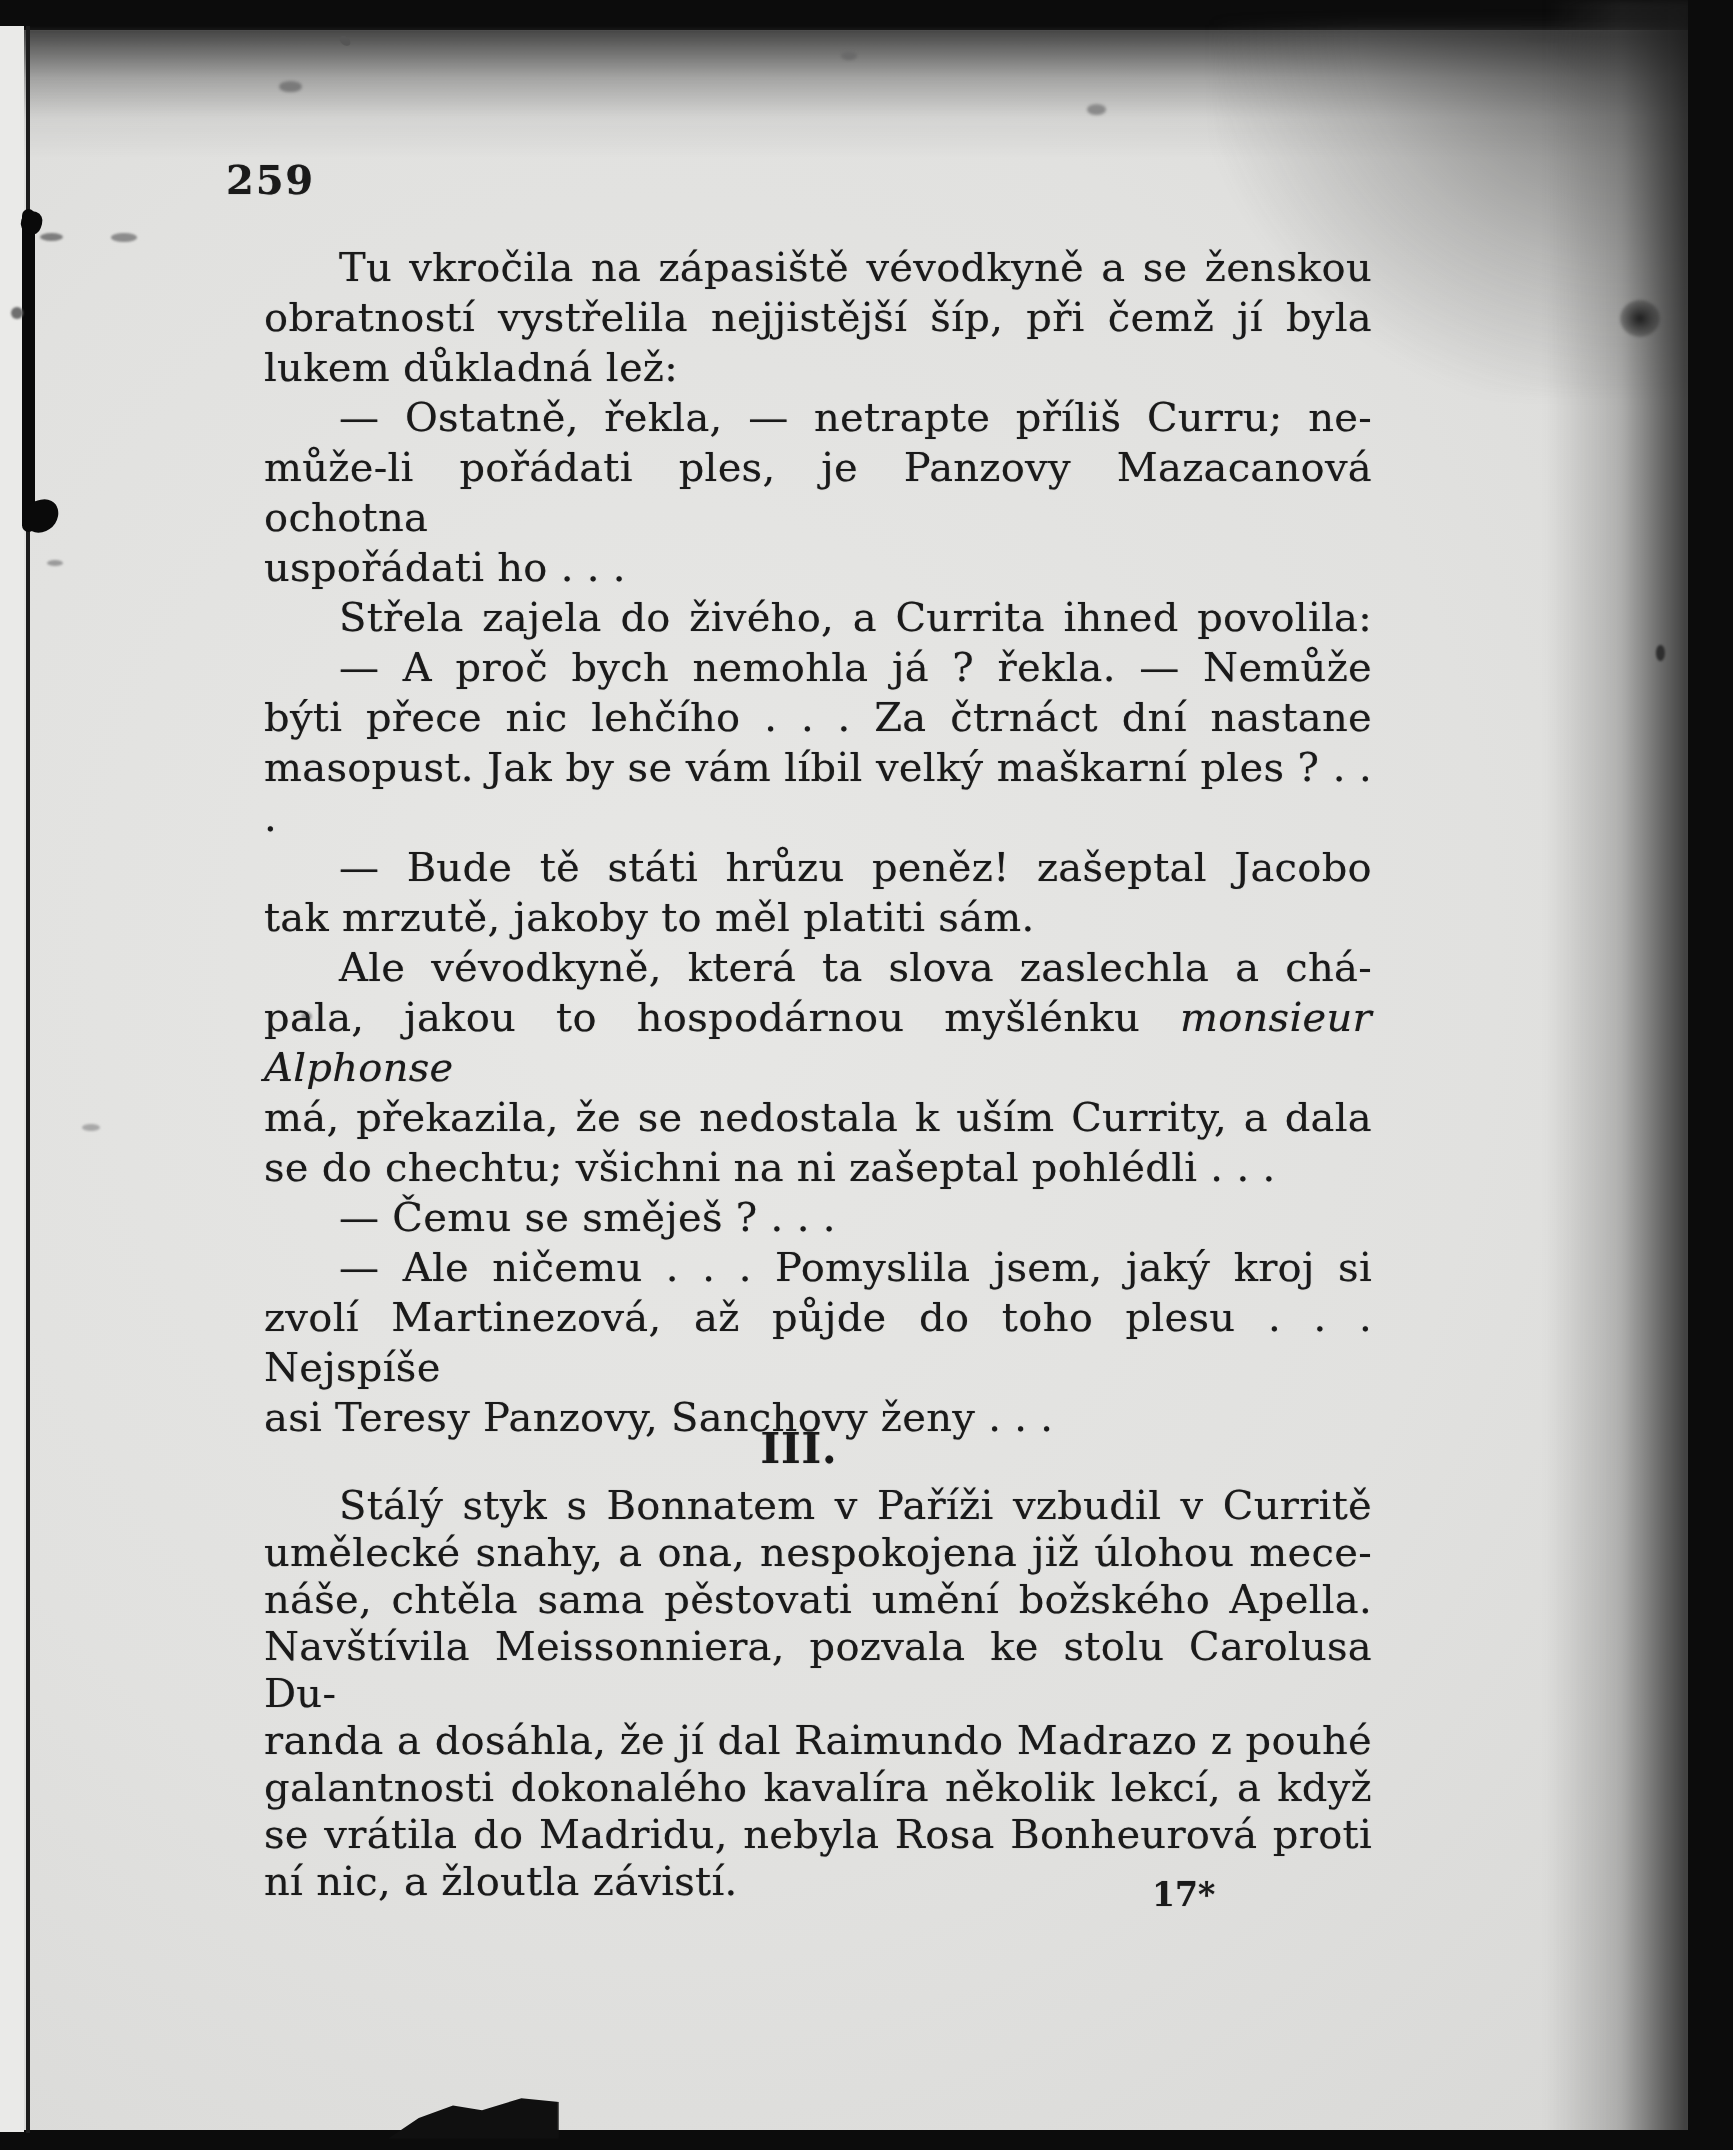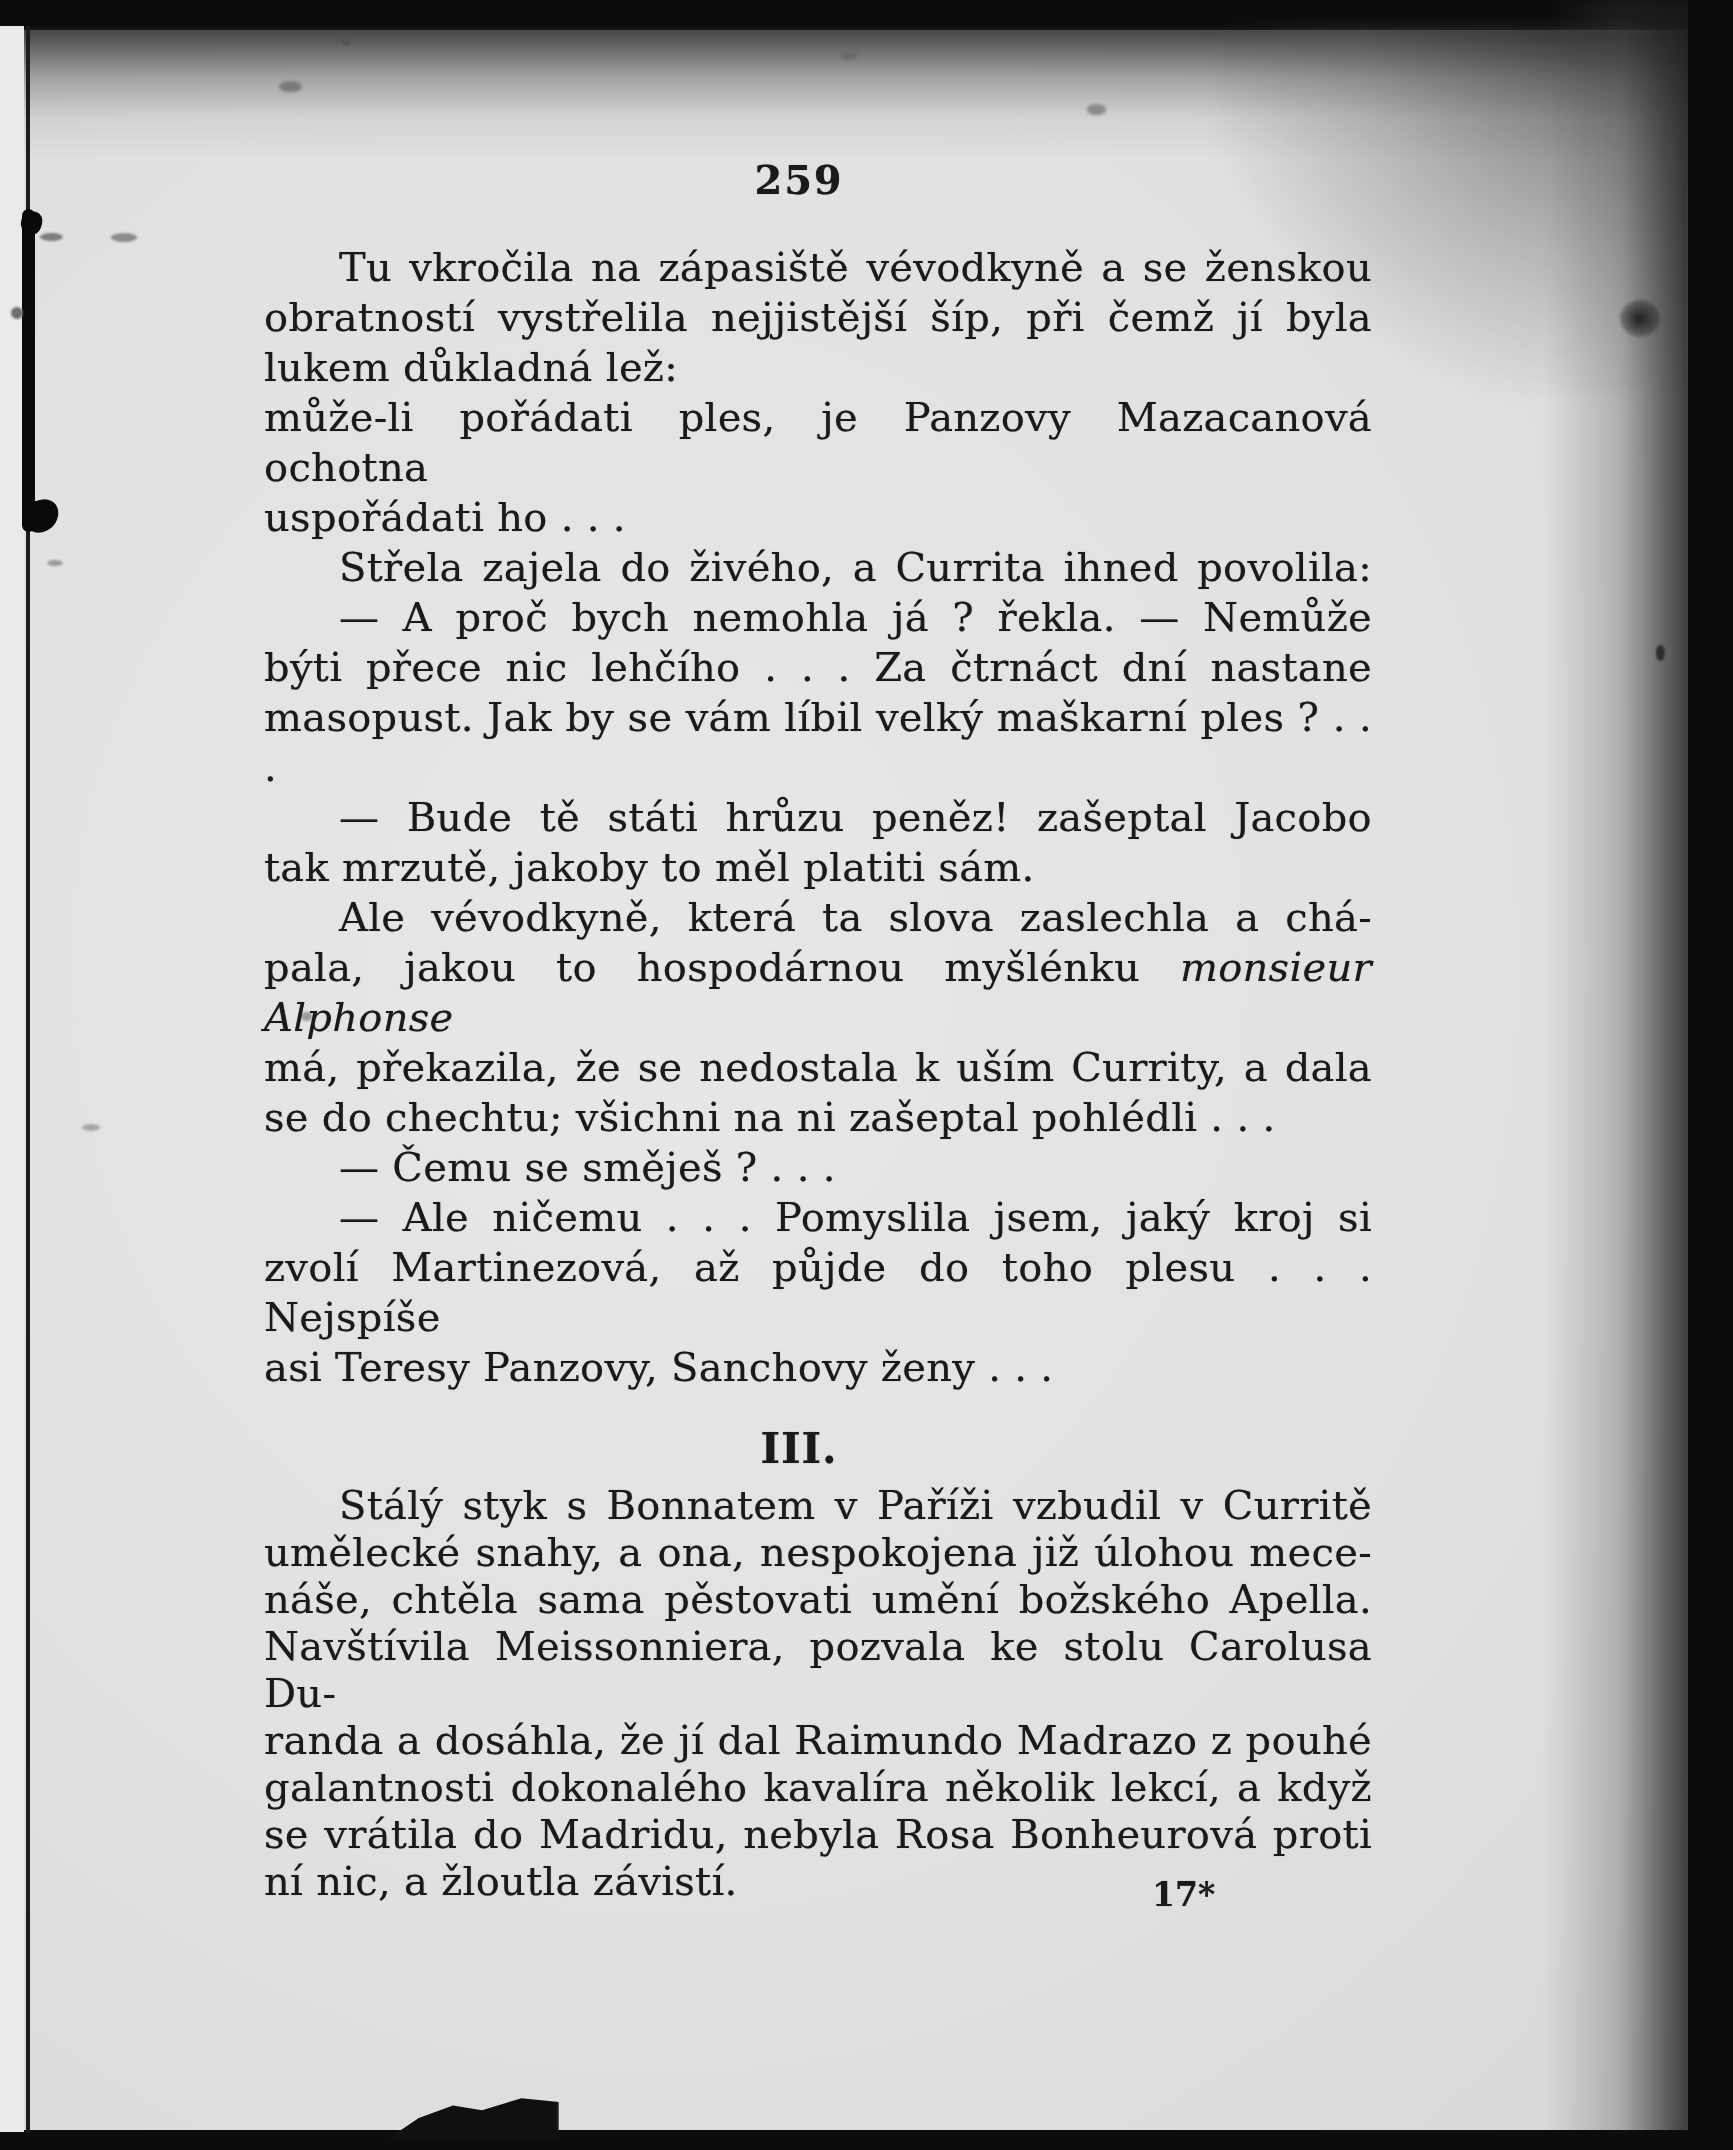--- a/index.html
+++ b/index.html
@@ -24,21 +24,21 @@
   .bottom-wedge{position:absolute;left:388px;bottom:12.3px;width:171px;height:46px;background:#101010;
     clip-path:polygon(0 100%, 18% 55%, 38% 28%, 55% 38%, 78% 12%, 100% 20%, 100% 100%);
     filter:blur(0.9px);}
   .left-light{position:absolute;left:0;top:26px;bottom:19.3px;width:24px;background:#eaeae8;}
   .spine{position:absolute;left:25.5px;top:26px;bottom:17.6px;width:4.4px;background:#1c1c1c;filter:blur(0.5px);}
   .spine-thick{position:absolute;left:22px;top:209px;width:13px;height:323px;background:#0a0a0a;border-radius:7px;filter:blur(0.4px);}
   .spine-hook{position:absolute;left:21px;top:211px;width:21px;height:23px;background:#0a0a0a;border-radius:60% 50% 45% 55%;transform:rotate(18deg);}
   .spine-foot{position:absolute;left:24px;top:500px;width:35px;height:32px;background:#0a0a0a;border-radius:55% 45% 65% 45%;transform:rotate(-14deg);}
   .speck{position:absolute;border-radius:50%;}
   
-  .pageno{position:absolute;left:226px;width:1146px;top:156px;text-align:center;
+  .pageno{position:absolute;left:226px;width:1146px;top:156px;
     font-size:40px;font-weight:bold;letter-spacing:1.8px;text-shadow:0 0 0.9px rgba(10,10,10,.55);}
   .block{position:absolute;left:226px;width:1146px;font-size:40px;
     text-shadow:0 0 0.9px rgba(10,10,10,.5);letter-spacing:0.3px;}
   .block-1{top:242px;line-height:50px;}
   .block-2{top:1482px;line-height:47px;}
   .line{white-space:normal;margin-left:38px;}
   .line.indent{padding-left:75px;}
   .line.just{text-align:justify;text-align-last:justify;}
   .it{font-style:italic;}
   .heading{position:absolute;left:226px;width:1146px;top:1424px;text-align:center;
@@ -76,20 +76,21 @@
   <div class="speck" style="left:301px;top:1012px;width:10.5px;height:8.8px;background:#9c9c9c;filter:blur(0.9px);"></div>
   <div class="speck" style="left:82px;top:1124px;width:17.6px;height:7px;background:#a8a8a8;filter:blur(0.9px);"></div>
   <div class="speck" style="left:1656px;top:645px;width:8.8px;height:16px;background:#2e2e2e;filter:blur(0.9px);"></div>
 
   <div class="pageno">259</div>
 
   <div class="block block-1">
       <div class="line indent just"><span>Tu vkročila na zápasiště vévodkyně a se ženskou</span></div>
       <div class="line just"><span>obratností vystřelila nejjistější šíp, při čemž jí byla</span></div>
       <div class="line"><span>lukem důkladná lež:</span></div>
+      <div class="line indent just"><span>— Ostatně, řekla, — netrapte příliš Curru; ne-</span></div>
       <div class="line just"><span>může-li pořádati ples, je Panzovy Mazacanová ochotna</span></div>
       <div class="line"><span>uspořádati ho . . .</span></div>
       <div class="line indent just"><span>Střela zajela do živého, a Currita ihned povolila:</span></div>
       <div class="line indent just"><span>— A proč bych nemohla já ? řekla. — Nemůže</span></div>
       <div class="line just"><span>býti přece nic lehčího . . .  Za čtrnáct dní nastane</span></div>
       <div class="line just"><span>masopust. Jak by se vám líbil velký maškarní ples ? . . .</span></div>
       <div class="line indent just"><span>— Bude tě státi hrůzu peněz! zašeptal Jacobo</span></div>
       <div class="line"><span>tak mrzutě, jakoby to měl platiti sám.</span></div>
       <div class="line indent just"><span>Ale vévodkyně, která ta slova zaslechla a chá-</span></div>
       <div class="line just"><span>pala, jakou to hospodárnou myšlénku </span><span class="it">monsieur Alphonse</span></div>

